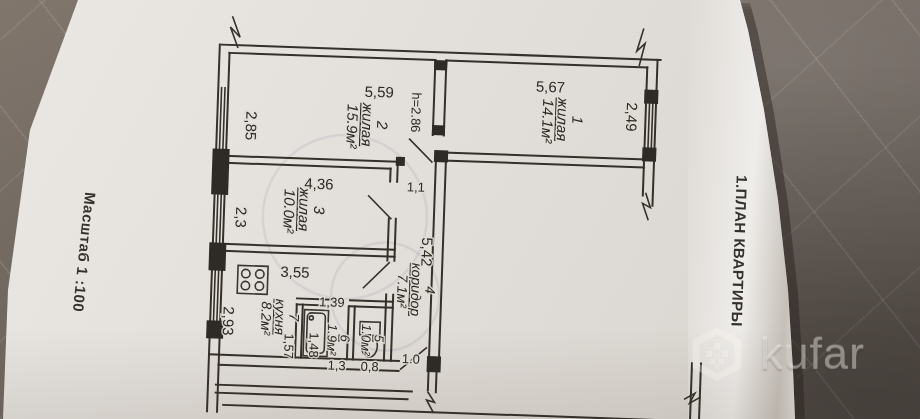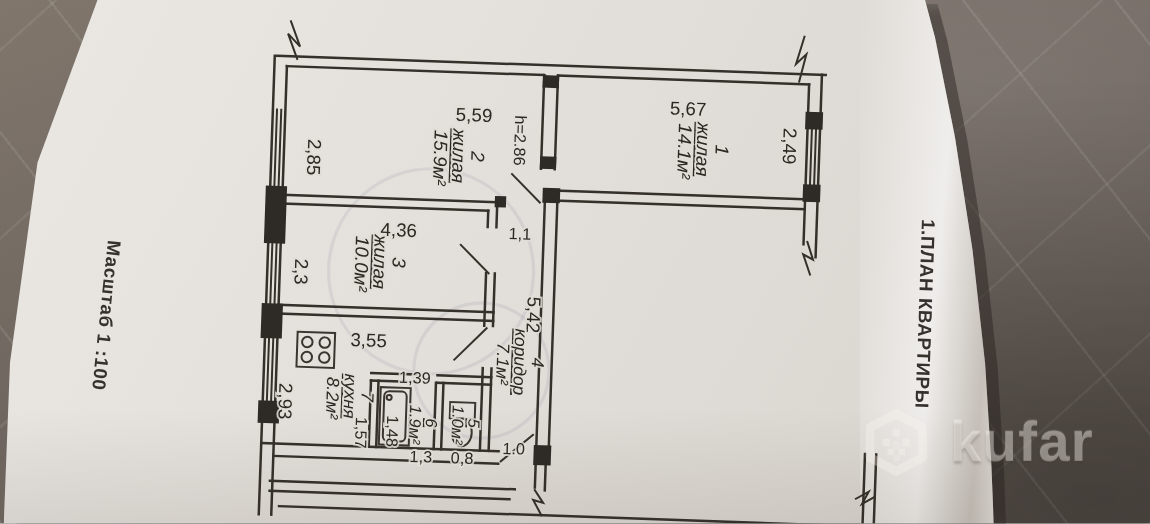--- a/index.html
+++ b/index.html
@@ -33,21 +33,21 @@
   .blackfill{fill:#2e2a25;stroke:none;}
   .fixture{stroke:#3a352f;stroke-width:1.6;fill:none;}
   .ring{stroke:rgba(90,90,135,0.10);stroke-width:2.5;fill:none;}
   text{fill:#2c2823;paint-order:stroke;stroke:rgba(225,221,215,0.85);stroke-width:3px;}
   .dim{font-size:15px;font-family:"Liberation Sans",sans-serif;}
   .dim.small{font-size:13px;}
   .roomlbl{font-style:italic;font-family:"Liberation Sans",sans-serif;}
   
   .watermark{position:absolute;left:688px;top:326px;display:flex;align-items:center;
     color:rgba(252,246,238,0.32);}
-  .watermark .wm-text{font-size:45px;font-weight:bold;letter-spacing:1px;margin-left:14px;
+  .watermark .wm-text{font-size:45px;font-weight:normal;letter-spacing:1px;margin-left:14px;
     text-shadow:0 2px 2px rgba(70,60,52,0.22), 0 -1px 1px rgba(255,255,255,0.18);}
   .wm-hex{stroke:rgba(252,246,238,0.32);fill:none;stroke-width:7;stroke-linejoin:round;}
   .wm-dot{fill:rgba(252,246,238,0.32);}
 </style>
 </head>
 <body>
 
 <div class="scene">
   <div class="fabric"></div>
   <div class="paper-shadow"></div>

